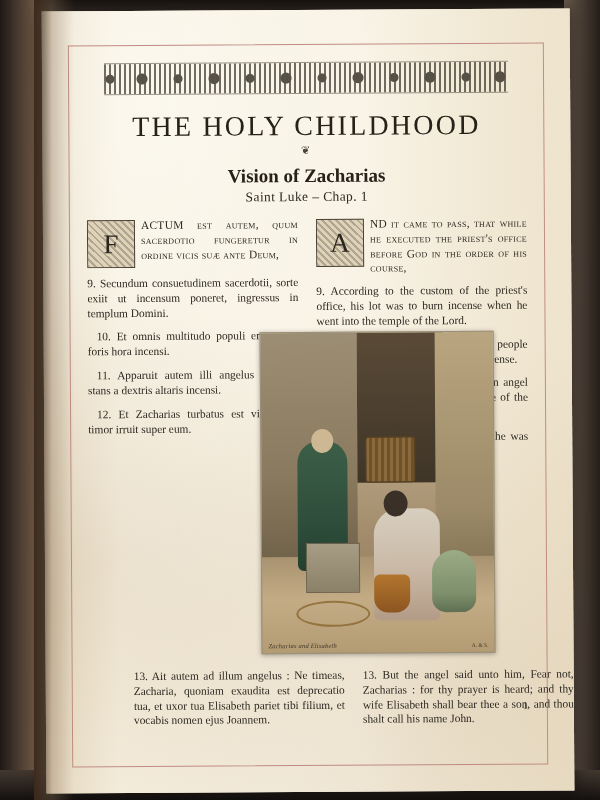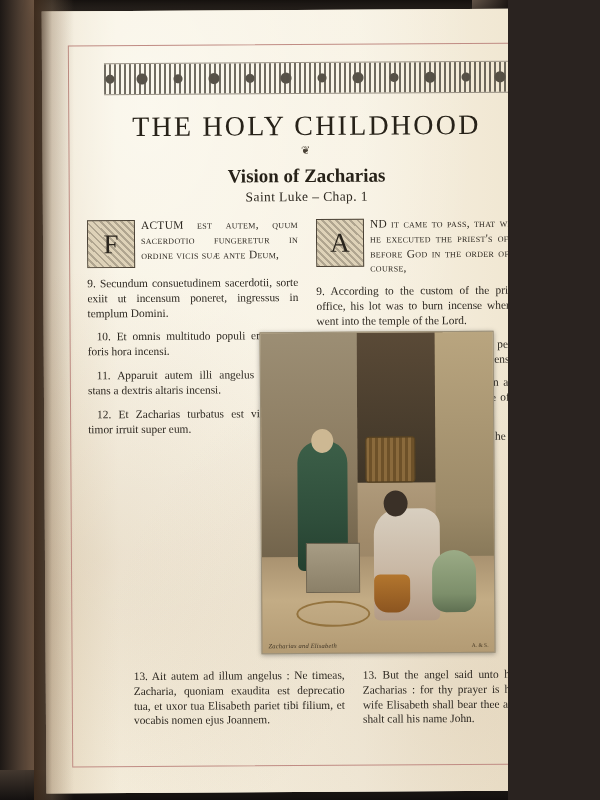--- a/index.html
+++ b/index.html
@@ -10,25 +10,24 @@
   body {
     width: 600px;
     height: 800px;
     overflow: hidden;
     font-family: "Liberation Serif", serif;
   }
 
   
   .photo {
     position: relative;
-    width: 496px;
+    width: 600px;
     height: 800px;
     background: #3a322c;
     overflow: hidden;
-    padding-left: 12px;
   }
 
   
   .bg-left {
     position: absolute;
     left: 0; top: 0;
     width: 34px; height: 800px;
     background: linear-gradient(to right, #1d1815 0%, #4a3b30 55%, #6d5542 100%);
   }
   .bg-right {

